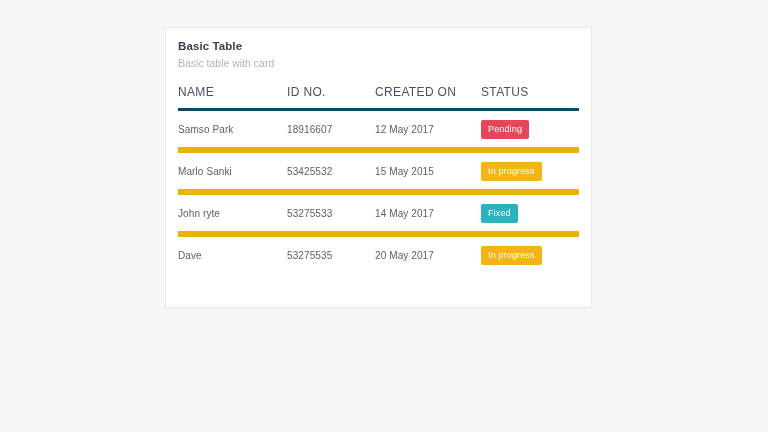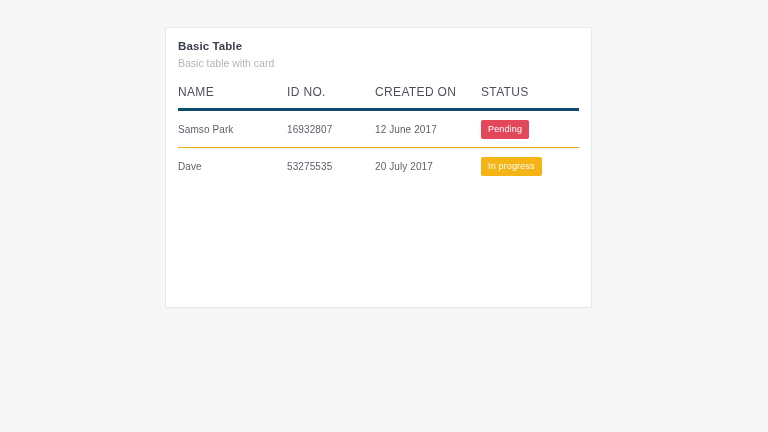--- a/index.html
+++ b/index.html
@@ -78,21 +78,21 @@
     border-bottom: 3px solid #0c4a6e;
     vertical-align: bottom;
   }
 
   table.basic-table tbody td {
     font-size: 10px;
     color: #5a5f6b;
     padding: 0;
     height: 36px;
     vertical-align: middle;
-    border-bottom: 1px solid #eab308;
+    border-bottom: 6px solid #eab308;
     letter-spacing: 0.1px;
   }
 
   table.basic-table tbody tr:last-child td {
     border-bottom: none;
     margin-left: 29px;
   }
 
   
   .col-name   { width: 109px; }
@@ -143,34 +143,50 @@
             <th class="col-name">NAME</th>
             <th class="col-id">ID NO.</th>
             <th class="col-date">CREATED ON</th>
             <th class="col-status">STATUS</th>
           </tr>
         </thead>
         <tbody>
 
           <tr>
             <td class="cell-name">Samso Park</td>
-            <td class="cell-id">16932807</td>
-            <td class="cell-date">12 June 2017</td>
+            <td class="cell-id">18916607</td>
+            <td class="cell-date">12 May 2017</td>
             <td class="cell-status">
               <span class="badge badge-pending">Pending</span>
             </td>
           </tr>
 
+          <tr>
+            <td class="cell-name">Marlo Sanki</td>
+            <td class="cell-id">53425532</td>
+            <td class="cell-date">15 May 2015</td>
+            <td class="cell-status">
+              <span class="badge badge-inprogress">In progress</span>
+            </td>
+          </tr>
 
+          <tr>
+            <td class="cell-name">John ryte</td>
+            <td class="cell-id">53275533</td>
+            <td class="cell-date">14 May 2017</td>
+            <td class="cell-status">
+              <span class="badge badge-fixed">Fixed</span>
+            </td>
+          </tr>
 
 
           <tr>
             <td class="cell-name">Dave</td>
             <td class="cell-id">53275535</td>
-            <td class="cell-date">20 July 2017</td>
+            <td class="cell-date">20 May 2017</td>
             <td class="cell-status">
               <span class="badge badge-inprogress">In progress</span>
             </td>
           </tr>
 
         </tbody>
       </table>
     </div>
 
   </div>

